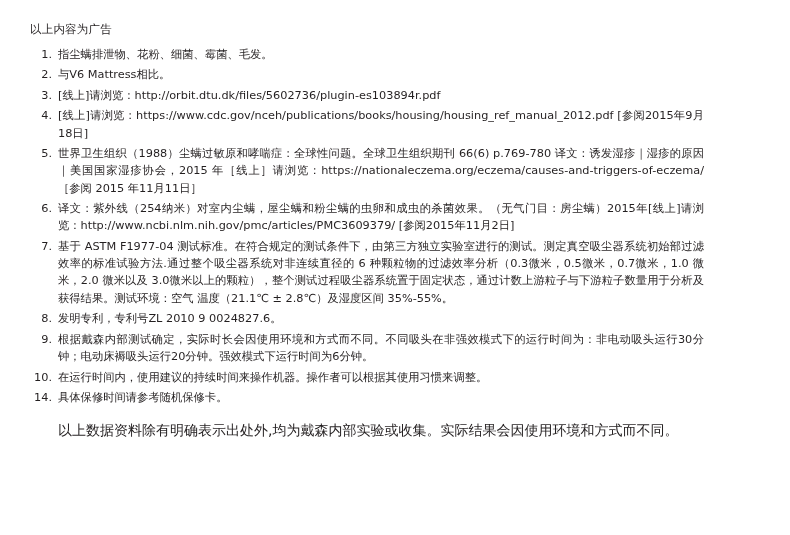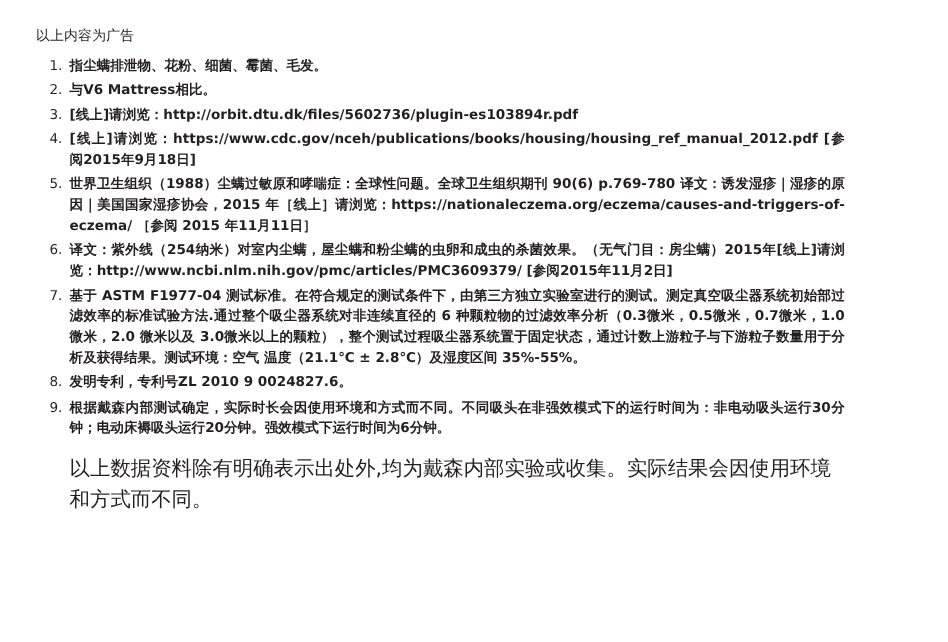--- a/index.html
+++ b/index.html
@@ -44,26 +44,25 @@
   ol.notes > li .num {
     position: absolute;
     left: 0;
     top: 0;
     width: 22px;
     text-align: right;
     font-size: 11.3px;
   }
   ol.notes > li .body {
     display: block;
-    font-weight: bold;
   }
   .footer-note {
     margin-top: 14px;
     padding-left: 28px;
-    font-size: 17px;
+    font-size: 14px;
     line-height: 1.5;
   }
 </style>
 </head>
 <body>
 
 <div class="page">
 
   <div class="heading">以上内容为广告</div>
 
@@ -79,35 +78,43 @@
     <li>
       <span class="num">3.</span>
       <span class="body">[线上]请浏览：http://orbit.dtu.dk/files/5602736/plugin-es103894r.pdf</span>
     </li>
     <li>
       <span class="num">4.</span>
       <span class="body">[线上]请浏览：https://www.cdc.gov/nceh/publications/books/housing/housing_ref_manual_2012.pdf [参阅2015年9月18日]</span>
     </li>
     <li>
       <span class="num">5.</span>
-      <span class="body">世界卫生组织（1988）尘螨过敏原和哮喘症：全球性问题。全球卫生组织期刊 90(6) p.769-780 译文：诱发湿疹｜湿疹的原因｜美国国家湿疹协会，2015 年［线上］请浏览：https://nationaleczema.org/eczema/causes-and-triggers-of-eczema/ ［参阅 2015 年11月11日］</span>
+      <span class="body">世界卫生组织（1988）尘螨过敏原和哮喘症：全球性问题。全球卫生组织期刊 66(6) p.769-780 译文：诱发湿疹｜湿疹的原因｜美国国家湿疹协会，2015 年［线上］请浏览：https://nationaleczema.org/eczema/causes-and-triggers-of-eczema/ ［参阅 2015 年11月11日］</span>
     </li>
     <li>
       <span class="num">6.</span>
       <span class="body">译文：紫外线（254纳米）对室内尘螨，屋尘螨和粉尘螨的虫卵和成虫的杀菌效果。（无气门目：房尘螨）2015年[线上]请浏览：http://www.ncbi.nlm.nih.gov/pmc/articles/PMC3609379/ [参阅2015年11月2日]</span>
     </li>
     <li>
       <span class="num">7.</span>
       <span class="body">基于 ASTM F1977-04 测试标准。在符合规定的测试条件下，由第三方独立实验室进行的测试。测定真空吸尘器系统初始部过滤效率的标准试验方法.通过整个吸尘器系统对非连续直径的 6 种颗粒物的过滤效率分析（0.3微米，0.5微米，0.7微米，1.0 微米，2.0 微米以及 3.0微米以上的颗粒），整个测试过程吸尘器系统置于固定状态，通过计数上游粒子与下游粒子数量用于分析及获得结果。测试环境：空气 温度（21.1℃ ± 2.8℃）及湿度区间 35%-55%。</span>
     </li>
     <li>
       <span class="num">8.</span>
       <span class="body">发明专利，专利号ZL 2010 9 0024827.6。</span>
     </li>
     <li>
       <span class="num">9.</span>
       <span class="body">根据戴森内部测试确定，实际时长会因使用环境和方式而不同。不同吸头在非强效模式下的运行时间为：非电动吸头运行30分钟；电动床褥吸头运行20分钟。强效模式下运行时间为6分钟。</span>
     </li>
+    <li>
+      <span class="num">10.</span>
+      <span class="body">在运行时间内，使用建议的持续时间来操作机器。操作者可以根据其使用习惯来调整。</span>
+    </li>
+    <li>
+      <span class="num">14.</span>
+      <span class="body">具体保修时间请参考随机保修卡。</span>
+    </li>
   </ol>
 
   <div class="footer-note">以上数据资料除有明确表示出处外,均为戴森内部实验或收集。实际结果会因使用环境和方式而不同。</div>
 
 </div>
 
 </body></html>

